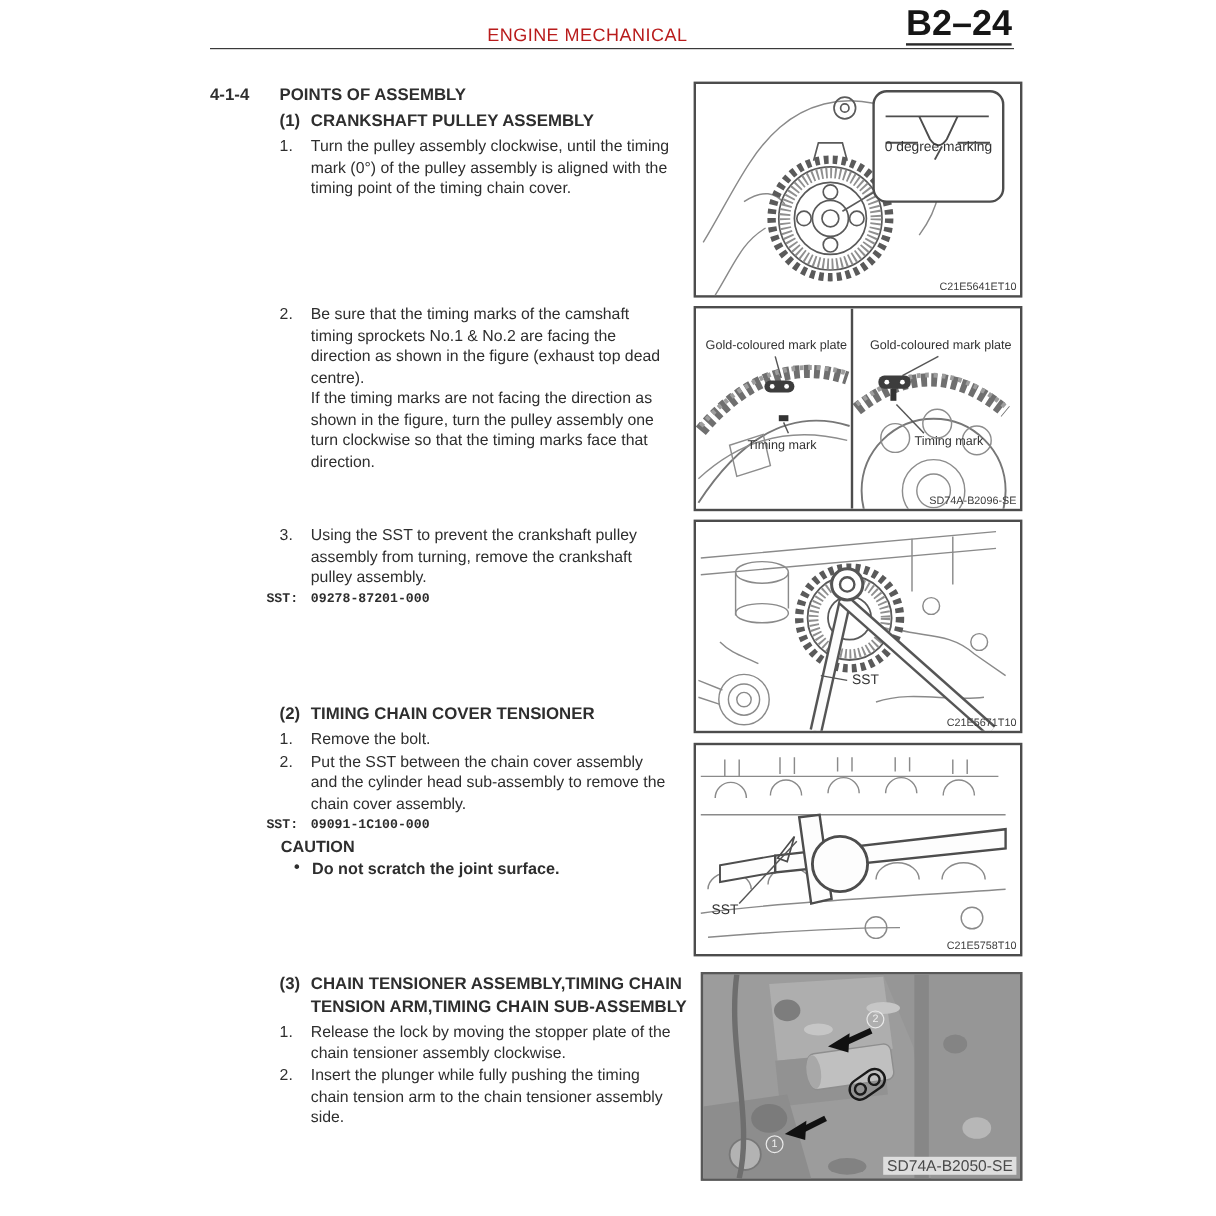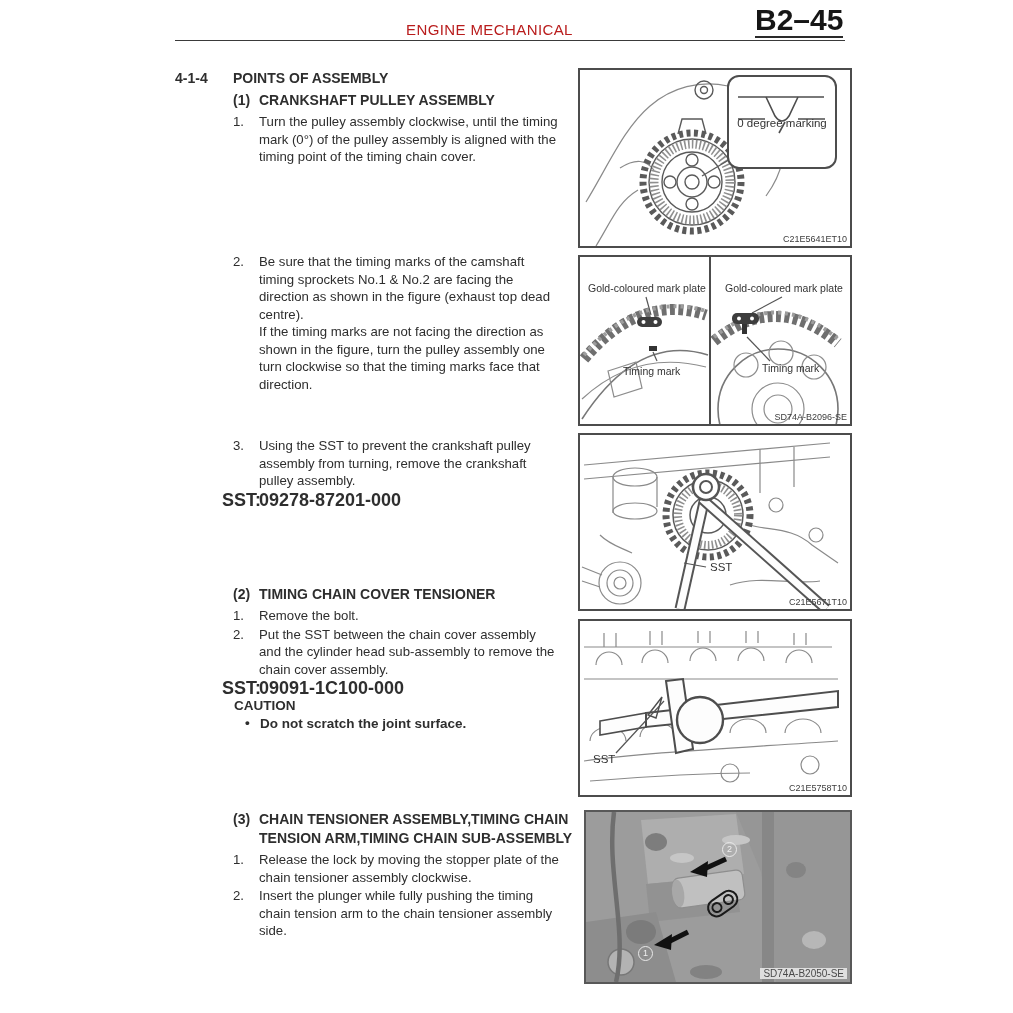--- a/index.html
+++ b/index.html
@@ -15,45 +15,45 @@
 
   
   .block { position:absolute; left:175px; width:400px; }
   .sec-row { position:relative; padding-left:58px; font-weight:bold; font-size:14px; line-height:19px; margin-bottom:3px; }
   .sec-row .sec-id { position:absolute; left:0; top:0; }
   .h2 { position:relative; margin-left:58px; padding-left:26px; width:300px; font-weight:bold; font-size:14px; line-height:19px; margin-bottom:3px; }
   .h2.wide { width:322px; }
   .h2 .num { position:absolute; left:0; top:0; }
   .step { position:relative; margin-left:58px; padding-left:26px; width:300px; font-size:13.2px; line-height:17.5px; margin-bottom:1px; }
   .step .num { position:absolute; left:0; top:0; }
-  .sst { position:relative; padding-left:84px; font-weight:bold; font-size:18px; line-height:18px; }
+  .sst { position:relative; padding-left:84px; font-weight:bold; font-size:11px; line-height:18px;font-family:Liberation Mono, monospace; }
   .sst .lbl { position:absolute; left:47px; top:0; }
   .caution-h { margin-left:59px; font-weight:bold; font-size:13.5px; line-height:18px; }
   .caution-item { position:relative; padding-left:85px; font-weight:bold; font-size:13.5px; line-height:18px; }
   .caution-item .bullet { position:absolute; left:70px; top:-1px; }
 
   
   .fig { position:absolute; left:578px; width:274px; background:#fff; border:2px solid #4c4c4c; box-sizing:border-box; }
   .fig svg { display:block; }
   .fig-code { position:absolute; right:3px; bottom:2px; font-size:9px; color:#3d3d3d; white-space:nowrap;text-align:right; }
   .fig-label { position:absolute; font-size:10.5px; color:#333; white-space:nowrap; }
   .callout-text { position:absolute; left:152px; top:46px; width:100px; text-align:center; font-size:11.5px; line-height:14px; color:#333; }
   .fig5 { background:#9c9c9c; border-color:#585858; }
-  .fig5 .fig-code { background:#dedede; color:#4a4a4a; font-size:10px; padding:0 3px; right:3px; bottom:3px; }
+  .fig5 .fig-code { background:#dedede; color:#4a4a4a; font-size:13px; padding:0 3px; right:3px; bottom:3px; }
   .marker { position:absolute; width:13px; height:13px; border:1.3px solid #e9e9e9; border-radius:50%;
             color:#f0f0f0; font-size:9px; line-height:13px; text-align:center; }
   line, path, circle, ellipse, rect, polygon { vector-effect:non-scaling-stroke; }
 </style>
 </head>
 <body>
 
 <div class="page">
 
   <div class="hdr-title">ENGINE MECHANICAL</div>
-  <div class="hdr-page">B2–45</div>
+  <div class="hdr-page">B2–24</div>
   <div class="hdr-rule"></div>
 
   <div class="block" style="top:69px">
     <div class="sec-row">
       <span class="sec-id">4-1-4</span>
       <span>POINTS OF ASSEMBLY</span>
     </div>
     <div class="h2">
       <span class="num">(1)</span>
       <span>CRANKSHAFT PULLEY ASSEMBLY</span>

